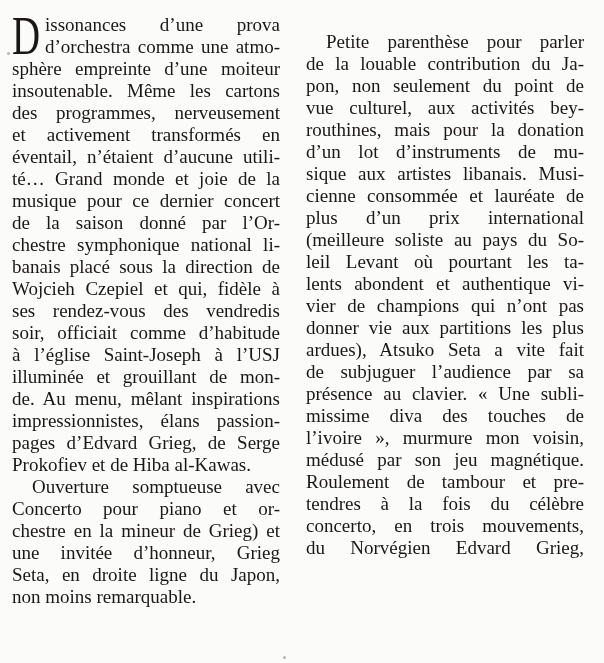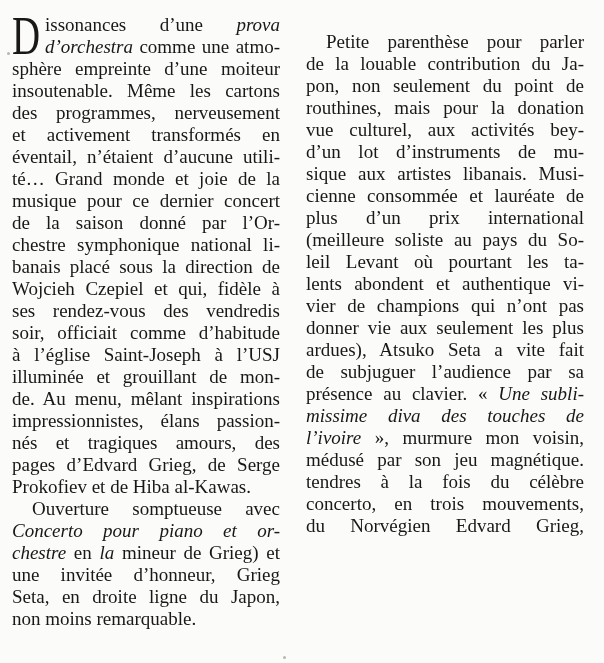--- a/index.html
+++ b/index.html
@@ -19,21 +19,21 @@
   .column-left{left:12px;top:14px;width:268px;}
   .column-right{left:306px;top:31px;width:278px;}
   .line{
     text-align:justify;
     text-align-last:justify;
     -moz-text-align-last:justify;
     height:22px;overflow:visible;white-space:normal;
   }
   .line.last{text-align-last:left;-moz-text-align-last:left;}
   .line.indent{text-indent:20px;}
-  .it{font-style:italic;}
+  .it{}
   .rm{font-style:normal;}
   .dropcap{
     float:left;
     width:27px;height:42px;
     font-size:54px;line-height:42px;
     margin:1px 6px 0 0;
     transform:scaleX(0.72);
     transform-origin:left center;
     font-weight:normal;
   }
@@ -60,50 +60,50 @@
       <div class="line"><span class="rm">de la saison donné par l’Or-</span></div>
       <div class="line"><span class="rm">chestre symphonique national li-</span></div>
       <div class="line"><span class="rm">banais placé sous la direction de</span></div>
       <div class="line"><span class="rm">Wojcieh Czepiel et qui, fidèle à</span></div>
       <div class="line"><span class="rm">ses rendez-vous des vendredis</span></div>
       <div class="line"><span class="rm">soir, officiait comme d’habitude</span></div>
       <div class="line"><span class="rm">à l’église Saint-Joseph à l’USJ</span></div>
       <div class="line"><span class="rm">illuminée et grouillant de mon-</span></div>
       <div class="line"><span class="rm">de. Au menu, mêlant inspirations</span></div>
       <div class="line"><span class="rm">impressionnistes, élans passion-</span></div>
-      <div class="line"><span class="rm">nés et tragiques amours, des</span></div>
       <div class="line"><span class="rm">pages d’Edvard Grieg, de Serge</span></div>
       <div class="line last"><span class="rm">Prokofiev et de Hiba al-Kawas.</span></div>
       <div class="line indent"><span class="rm">Ouverture somptueuse avec</span></div>
       <div class="line"><span class="it">Concerto pour piano et or-</span></div>
       <div class="line"><span class="it">chestre</span><span class="rm"> en </span><span class="it">la</span><span class="rm"> mineur de Grieg) et</span></div>
       <div class="line"><span class="rm">une invitée d’honneur, Grieg</span></div>
       <div class="line"><span class="rm">Seta, en droite ligne du Japon,</span></div>
       <div class="line last"><span class="rm">non moins remarquable.</span></div>
     </div>
   <div class="column column-right">
       <div class="line indent"><span class="rm">Petite parenthèse pour parler</span></div>
       <div class="line"><span class="rm">de la louable contribution du Ja-</span></div>
       <div class="line"><span class="rm">pon, non seulement du point de</span></div>
+      <div class="line"><span class="rm">vue culturel, aux activités bey-</span></div>
       <div class="line"><span class="rm">routhines, mais pour la donation</span></div>
-      <div class="line"><span class="rm">vue culturel, aux activités bey-</span></div>
       <div class="line"><span class="rm">d’un lot d’instruments de mu-</span></div>
       <div class="line"><span class="rm">sique aux artistes libanais. Musi-</span></div>
       <div class="line"><span class="rm">cienne consommée et lauréate de</span></div>
       <div class="line"><span class="rm">plus d’un prix international</span></div>
       <div class="line"><span class="rm">(meilleure soliste au pays du So-</span></div>
       <div class="line"><span class="rm">leil Levant où pourtant les ta-</span></div>
       <div class="line"><span class="rm">lents abondent et authentique vi-</span></div>
       <div class="line"><span class="rm">vier de champions qui n’ont pas</span></div>
-      <div class="line"><span class="rm">donner vie aux seulement les plus</span></div>
+      <div class="line"><span class="rm">donner vie aux partitions les plus</span></div>
       <div class="line"><span class="rm">ardues), Atsuko Seta a vite fait</span></div>
       <div class="line"><span class="rm">de subjuguer l’audience par sa</span></div>
       <div class="line"><span class="rm">présence au clavier. « </span><span class="it">Une subli-</span></div>
       <div class="line"><span class="it">missime diva des touches de</span></div>
       <div class="line"><span class="it">l’ivoire</span><span class="rm"> », murmure mon voisin,</span></div>
       <div class="line"><span class="rm">médusé par son jeu magnétique.</span></div>
+      <div class="line"><span class="rm">Roulement de tambour et pre-</span></div>
       <div class="line"><span class="rm">tendres à la fois du célèbre</span></div>
       <div class="line"><span class="rm">concerto, en trois mouvements,</span></div>
       <div class="line"><span class="rm">du Norvégien Edvard Grieg,</span></div>
     </div>
 <div class="speck" style="left: 7px; top: 52px;"></div>
     <div class="speck" style="left: 283px; top: 656px;"></div>
   </div>
 
 </body></html>

